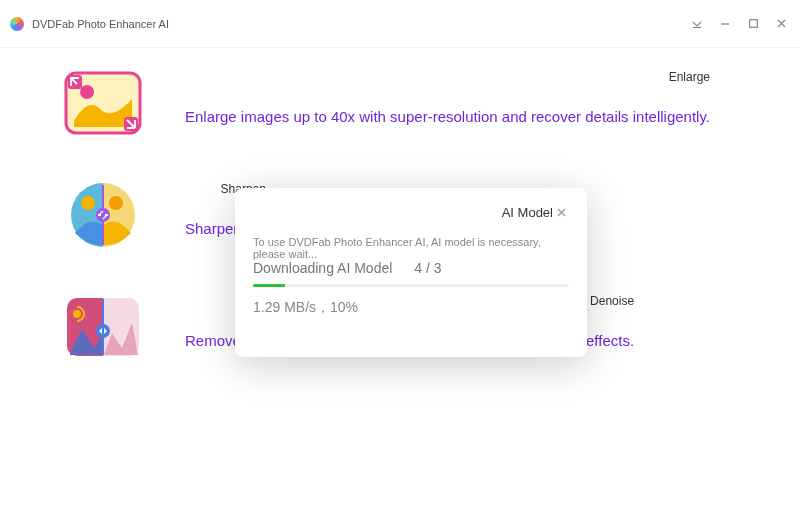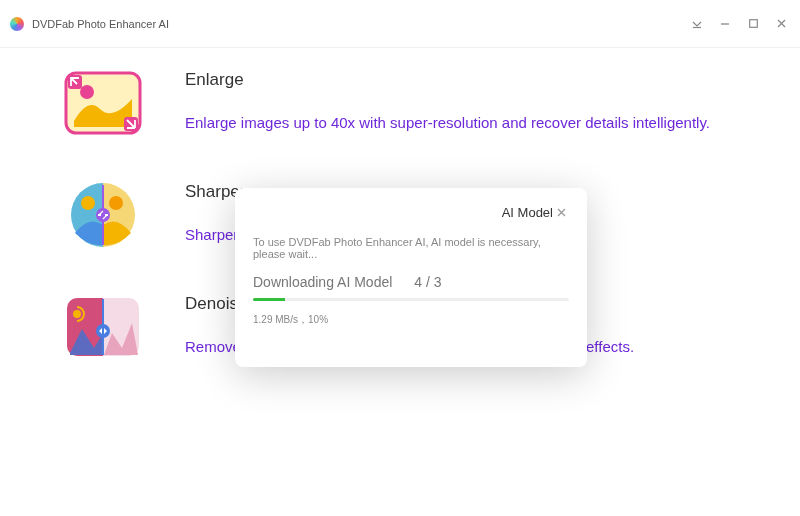--- a/index.html
+++ b/index.html
@@ -60,24 +60,25 @@
   width: 85px;
   height: 70px;
   flex-shrink: 0;
   margin-right: 40px;
   display: flex;
   align-items: center;
   justify-content: center;
 }
 .feature-text { padding-top: 2px; }
 .feature-title {
-  font-size: 17px;
+  font-size: 12px;
   color: #333;
   font-weight: 500;
   margin-bottom: 22px;
+  text-align: right;
 }
 .feature-desc {
   font-size: 15px;
   color: #6d28d9;
   line-height: 1.4;
 }
 .modal {
   position: absolute;
   left: 235px;
   top: 188px;
@@ -105,21 +106,21 @@
   cursor: pointer;
   width: 16px;
   height: 16px;
   display: flex;
   align-items: center;
   justify-content: center;
 }
 .modal-msg {
   font-size: 11px;
   color: #888;
-  margin-bottom: 14px;
+  margin-bottom: 0;
 }
 .download-row {
   display: flex;
   gap: 22px;
   font-size: 14px;
   color: #777;
   margin-bottom: 8px;
 }
 .progress-track {
   height: 3px;
@@ -127,21 +128,21 @@
   border-radius: 2px;
   overflow: hidden;
   margin-bottom: 12px;
 }
 .progress-fill {
   height: 100%;
   width: 10%;
   background: #2fbf3a;
 }
 .speed-row {
-  font-size: 10px;
+  font-size: 14px;
   color: #888;
 }
 </style>
 </head>
 <body>
 
 <div class="window">
 
   <div class="titlebar">
     <div class="logo"></div>

